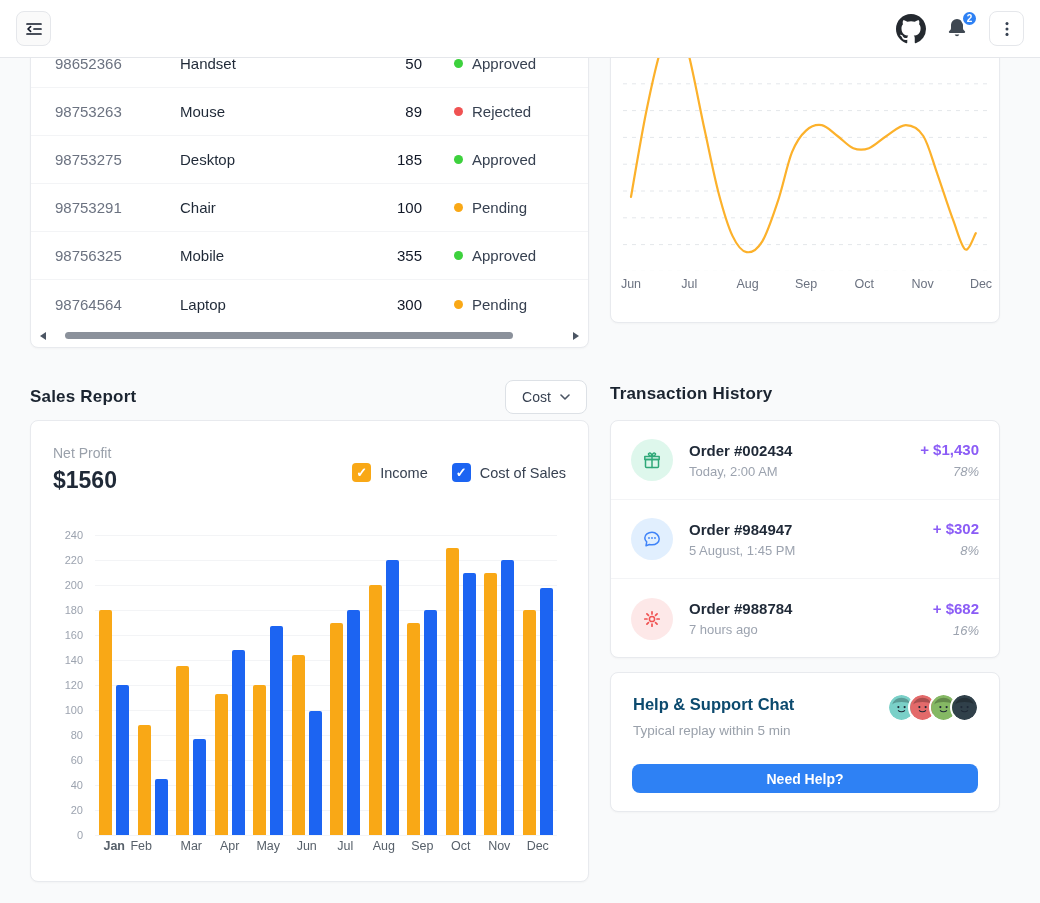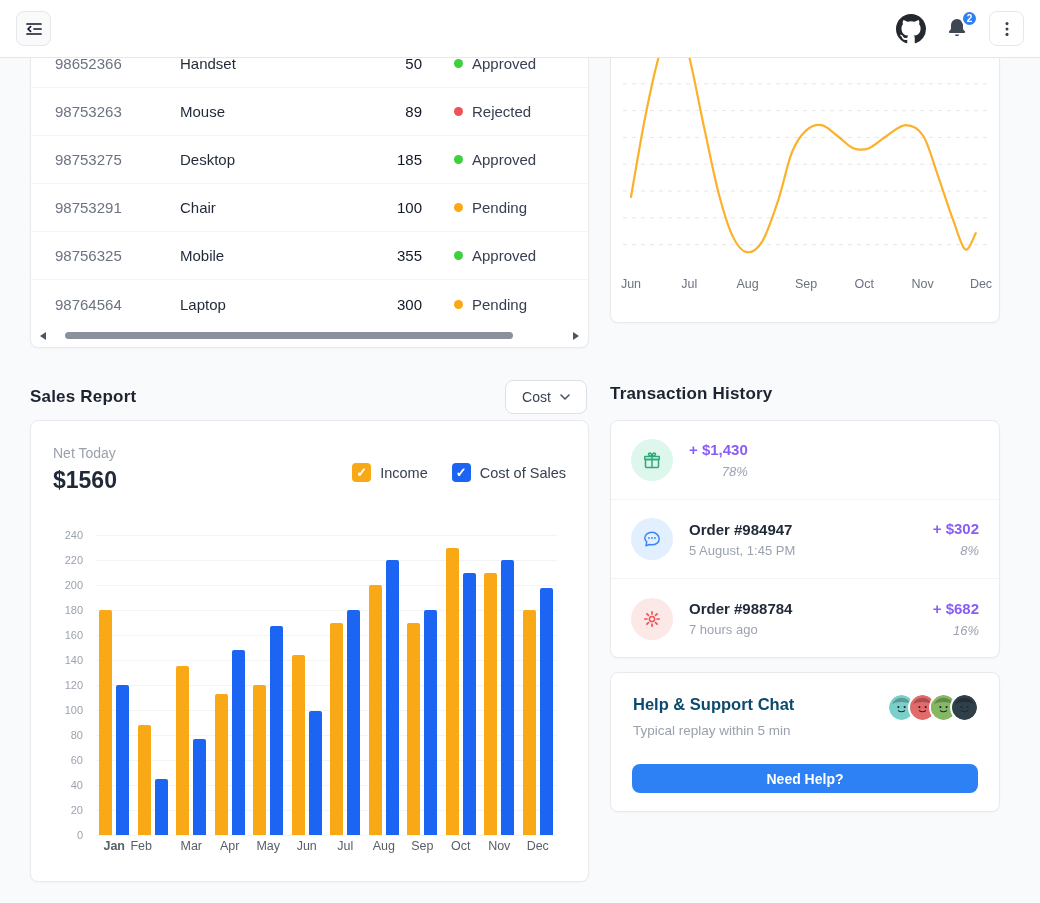--- a/index.html
+++ b/index.html
@@ -224,21 +224,21 @@
 
 <div class="section-title" id="sales-title">Sales Report</div>
 <button class="filter-btn">
   <span>Cost</span>
   <svg width="10" height="6" viewBox="0 0 10 6">
     <path d="M1 1l4 4 4-4" stroke="#4b5563" stroke-width="1.6" fill="none" stroke-linecap="round" stroke-linejoin="round"></path>
   </svg>
 </button>
 
 <div class="card" id="sales-card">
-  <div class="net-label">Net Today</div>
+  <div class="net-label">Net Profit</div>
   <div class="net-value">$1560</div>
   <div id="legend">
       <div class="legend-item">
         <span class="chk" style="background: rgb(249, 168, 22);">✓</span>
         <span>Income</span>
       </div>
       <div class="legend-item">
         <span class="chk" style="background: rgb(28, 100, 242);">✓</span>
         <span>Cost of Sales</span>
       </div>
@@ -314,20 +314,24 @@
   <div id="tx-rows">
       <div class="txrow">
         <div class="tx-icon" style="background: rgb(222, 247, 236); color: rgb(47, 168, 120);">
           <svg width="20" height="20" viewBox="0 0 20 20" fill="none" stroke="currentColor" stroke-width="1.5" stroke-linecap="round" stroke-linejoin="round">
             <path d="M3.5 9.5h13v7a1 1 0 0 1-1 1h-11a1 1 0 0 1-1-1z"></path>
             <path d="M2.8 6.5h14.4v3H2.8z"></path>
             <path d="M10 6.5v11"></path>
             <path d="M10 6.3C10 4.2 8.5 2.6 7.2 3.1 5.8 3.6 6.4 6.3 10 6.3zM10 6.3c0-2.1 1.5-3.7 2.8-3.2 1.4.5.8 3.2-2.8 3.2z"></path>
           </svg>
         </div>
+        <div class="tx-main">
+          <div class="tx-title">Order #002434</div>
+          <div class="tx-sub">Today, 2:00 AM</div>
+        </div>
         <div class="tx-right">
           <div class="tx-amount">+ $1,430</div>
           <div class="tx-pct">78%</div>
         </div>
       </div>
       <div class="txrow">
         <div class="tx-icon" style="background: rgb(225, 239, 254); color: rgb(63, 131, 248);">
           <svg width="20" height="20" viewBox="0 0 20 20" fill="none" stroke="currentColor" stroke-width="1.5" stroke-linecap="round" stroke-linejoin="round">
             <path d="M10 3.2c-4 0-7.2 2.6-7.2 5.8 0 1.5.7 2.9 1.9 3.9L4 16.8l3.4-1.3c.8.2 1.7.3 2.6.3 4 0 7.2-2.6 7.2-5.8S14 3.2 10 3.2z"></path>
             <circle cx="7" cy="9" r=".9" fill="currentColor" stroke="none"></circle>

